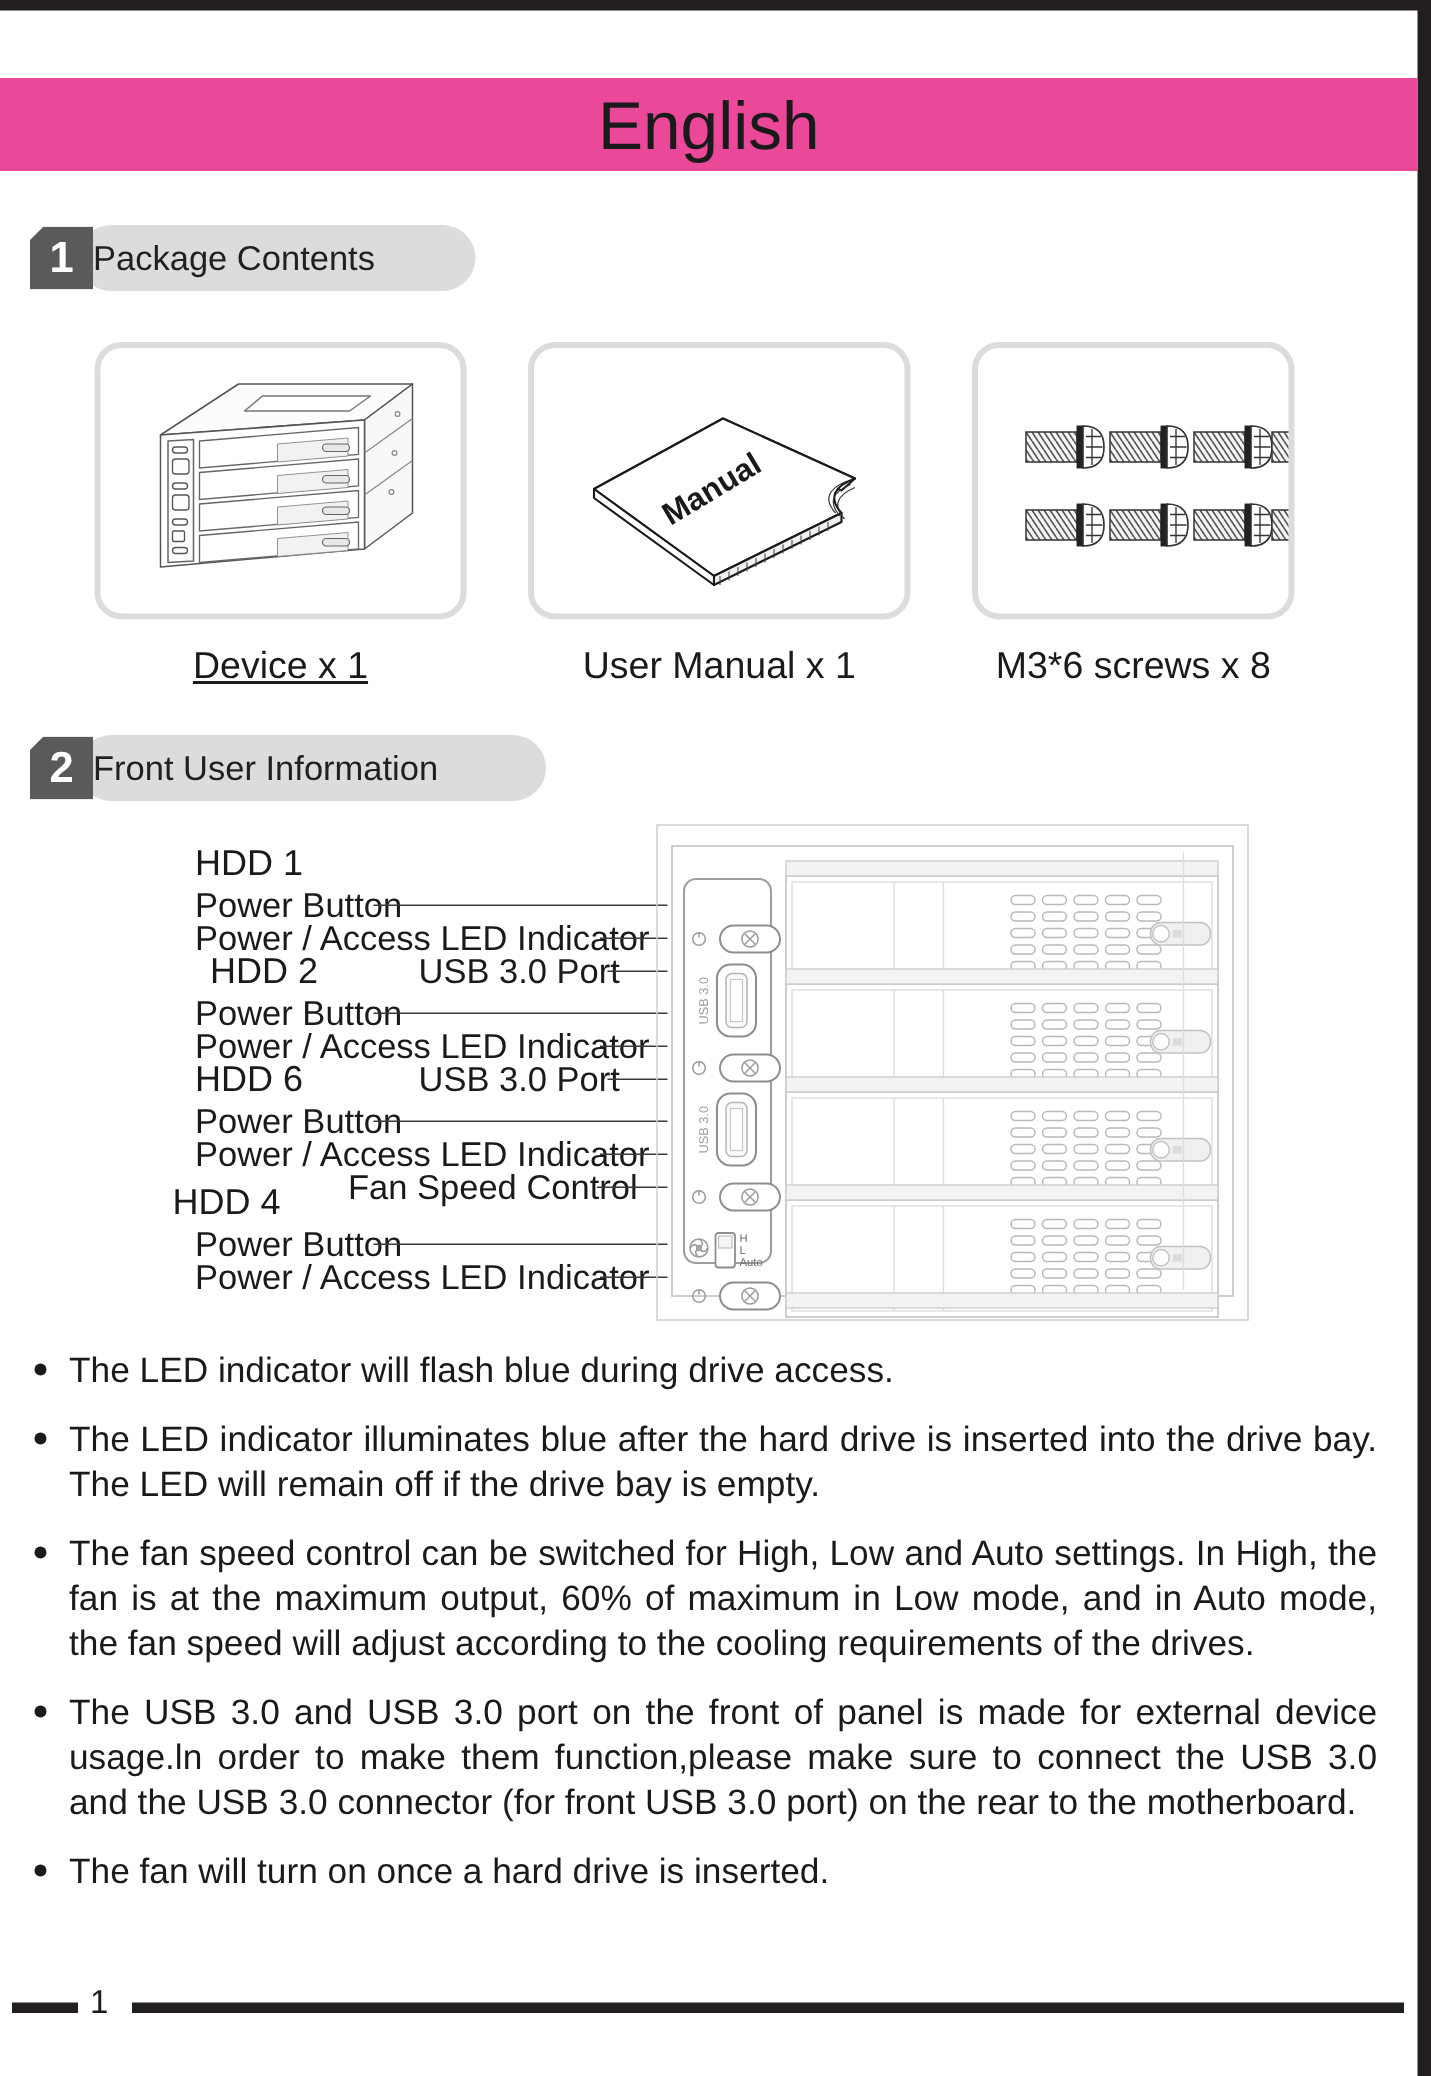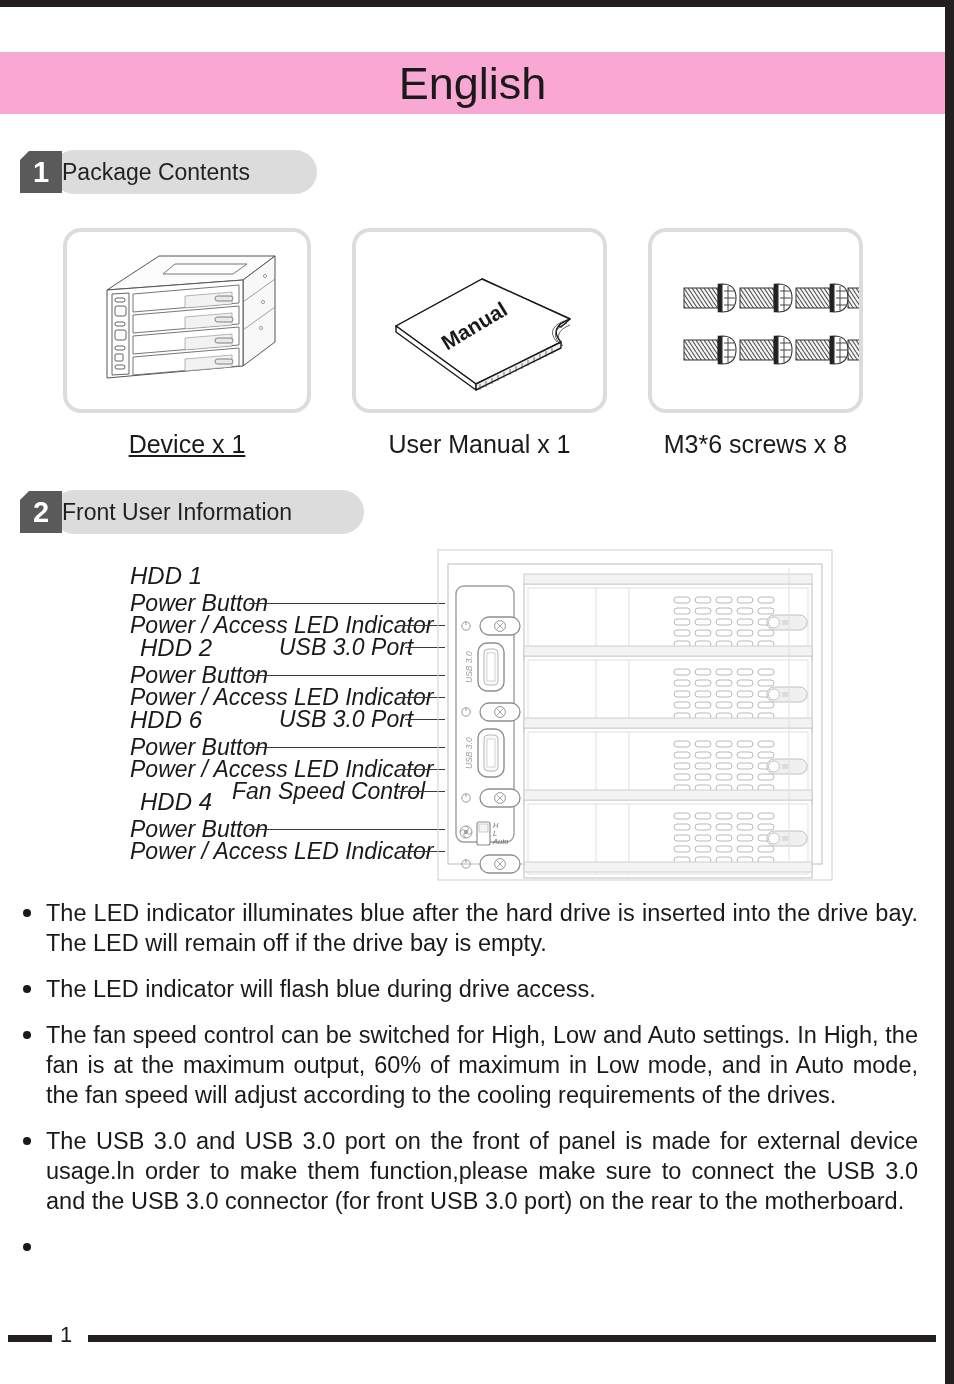--- a/index.html
+++ b/index.html
@@ -28,21 +28,21 @@
     right: 0; top: 0;
     width: 9px; height: 1384px;
     background: #231f20;
   }
 
   
   .title-band {
     position: absolute;
     left: 0; top: 52px;
     width: 945px; height: 62px;
-    background: #f9a8d4;
+    background: #ec4899;
     display: flex;
     align-items: center;
     justify-content: center;
   }
   .title-band .title-text {
     font-size: 45px;
     font-weight: 400;
     letter-spacing: 0px;
     color: #1a1a1a;
     line-height: 1;
@@ -120,21 +120,21 @@
     white-space: nowrap;
   }
   #pkg-device  { left: 63px; text-decoration: underline; }
   #pkg-manual  { left: 352px; width: 255px; }
   #pkg-screws  { left: 648px; width: 215px; }
 
   
   .panel-area {
     position: absolute;
     left: 0; top: 540px;
-    width: 945px; height: 360px; font-style: italic;
+    width: 945px; height: 360px;
   }
   .callouts {
     position: absolute;
     left: 0; top: 0;
     width: 440px; height: 350px;
   }
   .callout {
     position: absolute;
     white-space: nowrap;
     color: #1a1a1a;
@@ -381,21 +381,21 @@
 
     <div class="callout co-hdd" style="left:130px; top:166px;">HDD 6</div>
     <div class="callout co-sub" style="left:130px; top:194px;">Power Button</div>
     <div class="leader" style="left:249px; top:207px; width:196px;"></div>
     <div class="callout co-sub" style="left:130px; top:216px;">Power / Access LED Indicator</div>
     <div class="leader" style="left:400px; top:229px; width:45px;"></div>
 
     <div class="callout co-sub" style="left:232px; top:238px;">Fan Speed Control</div>
     <div class="leader" style="left:398px; top:251px; width:47px;"></div>
 
-    <div class="callout co-hdd" style="left:140px; top:248px;">HDD 4</div>
+    <div class="callout co-hdd" style="left:115px; top:248px;">HDD 4</div>
     <div class="callout co-sub" style="left:130px; top:276px;">Power Button</div>
     <div class="leader" style="left:249px; top:289px; width:196px;"></div>
     <div class="callout co-sub" style="left:130px; top:298px;">Power / Access LED Indicator</div>
     <div class="leader" style="left:400px; top:311px; width:45px;"></div>
   </div>
 
   <svg style="position:absolute; left:432px; top:-2px;" width="420" height="352" viewBox="0 0 420 352">
     <defs>
 
       <g id="ventblock">
@@ -529,38 +529,39 @@
       <rect x="92" y="180" width="288" height="10"></rect>
       <rect x="92" y="252" width="288" height="10"></rect>
       <rect x="92" y="324" width="288" height="10"></rect>
     </g>
 
     <line x1="357" y1="30" x2="357" y2="322" stroke="#dddddd" stroke-width="0.9"></line>
   </svg>
 </div>
 
 <div class="bullets">
+  <div class="bullet">
+    <span class="dot"></span>
+    <span>The LED indicator will flash blue during drive access.</span>
+  </div>
   <div class="bullet justify">
     <span class="dot"></span>
     <span>The LED indicator illuminates blue after the hard drive is inserted into the drive bay. The LED will remain off if the drive bay is empty.</span>
   </div>
-  <div class="bullet">
-    <span class="dot"></span>
-    <span>The LED indicator will flash blue during drive access.</span>
-  </div>
   <div class="bullet justify">
     <span class="dot"></span>
     <span>The fan speed control can be switched for High, Low and Auto settings. In High, the fan is at the maximum output, 60% of maximum in Low mode, and in Auto mode, the fan speed will adjust according to the cooling requirements of the drives.</span>
   </div>
   <div class="bullet justify">
     <span class="dot"></span>
     <span>The USB 3.0 and USB 3.0 port on the front of panel is made for external device usage.ln order to make them function,please make sure to connect the USB 3.0 and the USB 3.0 connector (for front USB 3.0 port) on the rear to the motherboard.</span>
   </div>
   <div class="bullet">
     <span class="dot"></span>
+    <span>The fan will turn on once a hard drive is inserted.</span>
   </div>
 </div>
 
 <div class="footer">
   <div class="footer-rule-left"></div>
   <div class="footer-pageno">1</div>
   <div class="footer-rule-right"></div>
 </div>
 
 </body></html>

